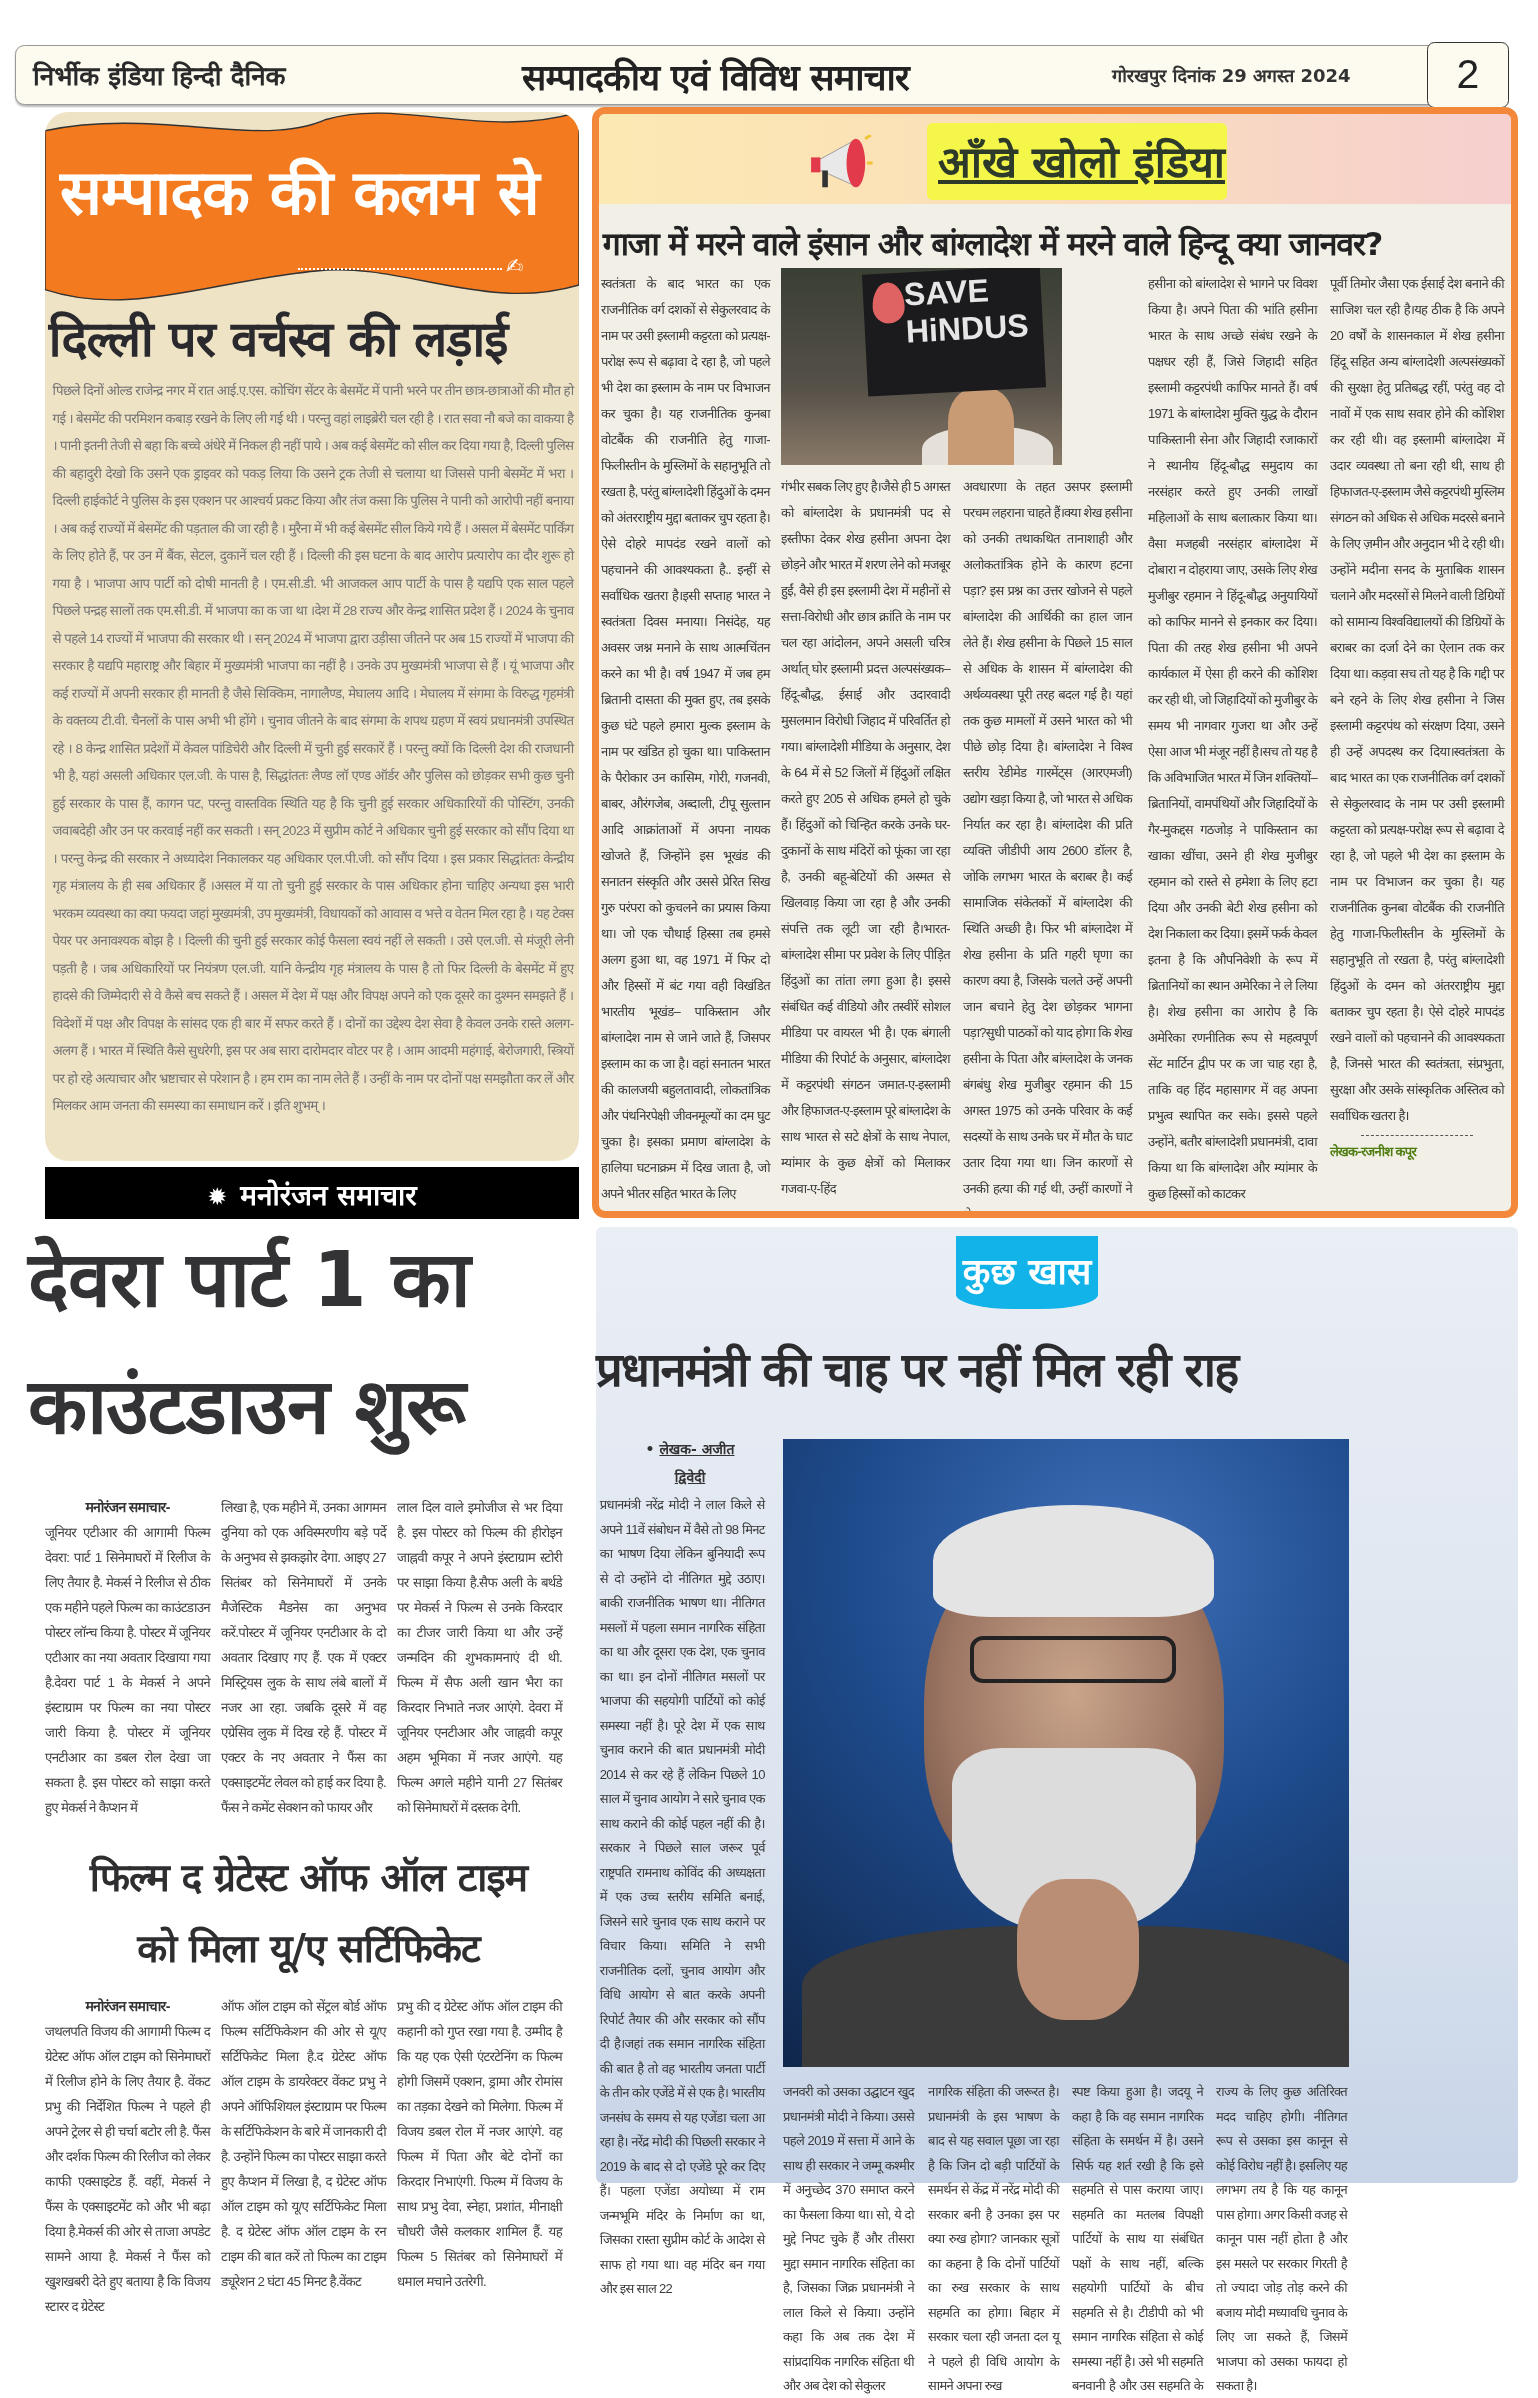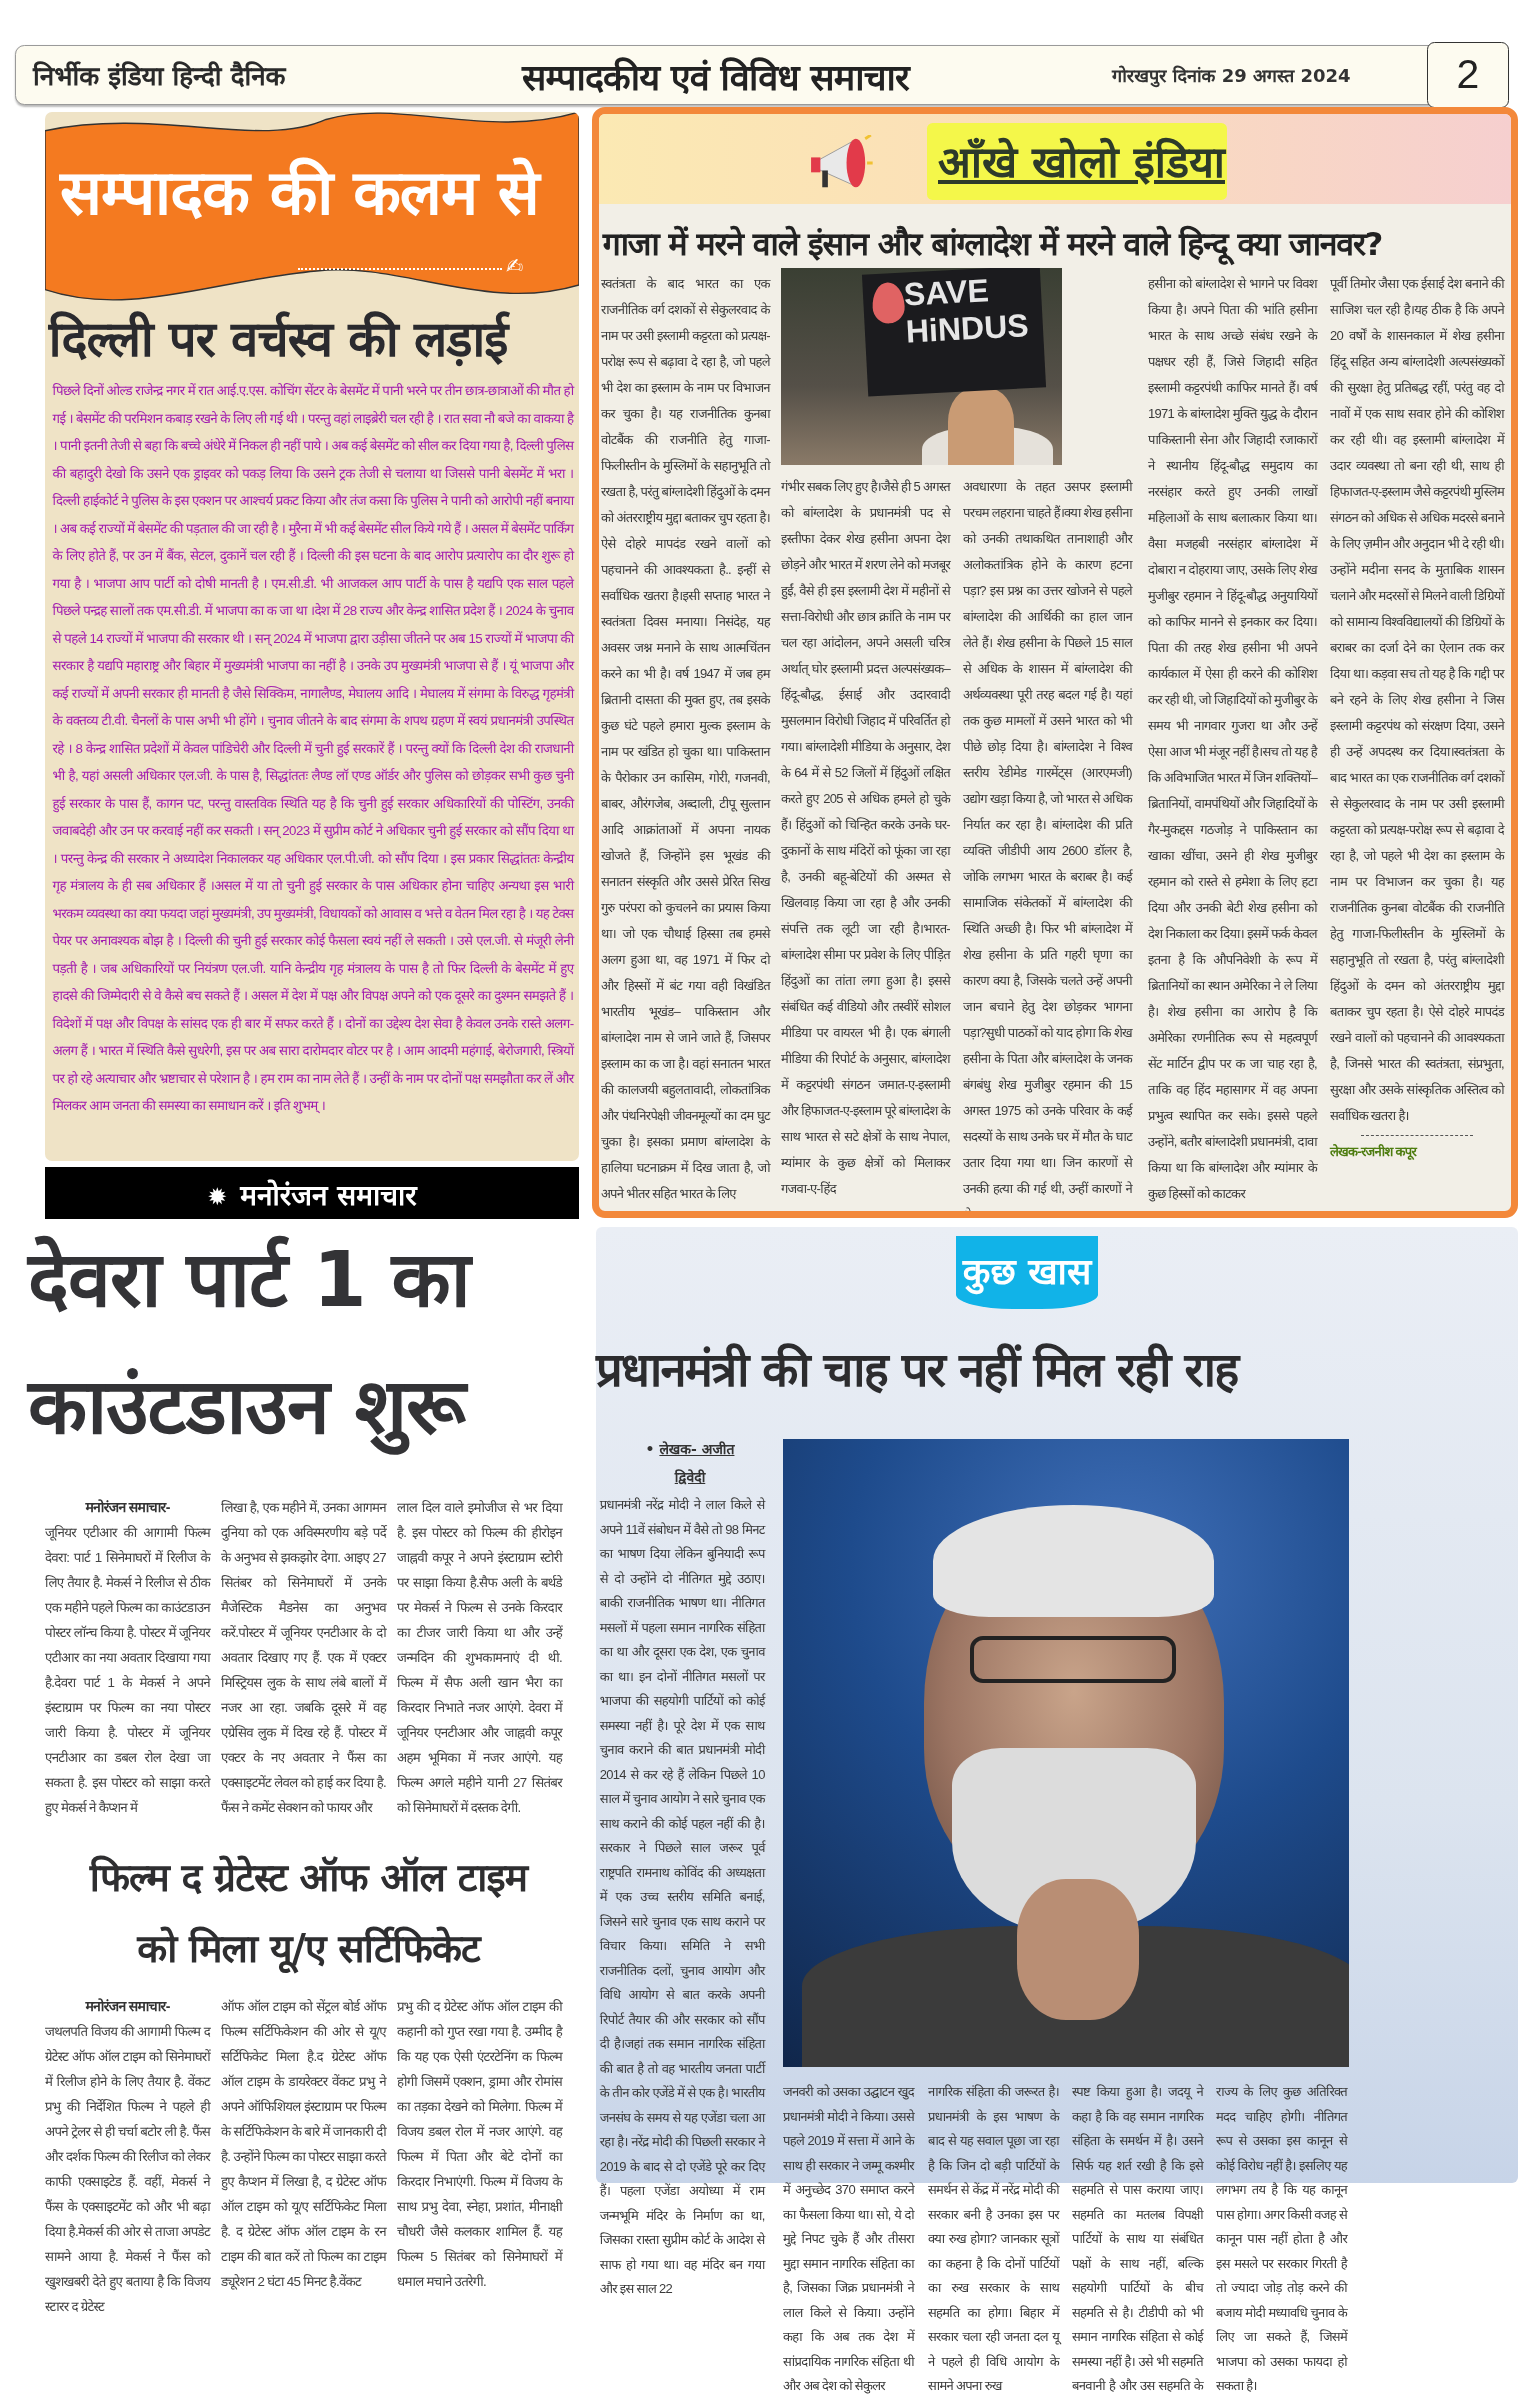--- a/index.html
+++ b/index.html
@@ -11,27 +11,27 @@
     background: #fdfbf0; border: 1.9px solid #9a9a9a; border-radius: 9.4px;
     box-shadow: 0 1.9px 1.9px #bbb; }
   .mh-left { position: absolute; left: 17px; top: 11.2px; font-size: 26px; font-weight: bold; color: #2a2a2a; white-space: nowrap; }
   .mh-center { position: absolute; left: 506px; top: 5.6px; font-size: 36px; font-weight: bold; color: #222; white-space: nowrap; letter-spacing: -0.9px; }
   .mh-right { position: absolute; left: 1096px; top: 17px; font-size: 18px; font-weight: bold; color: #333; white-space: nowrap; }
   .page-num { position: absolute; right: -1.9px; top: -3.7px; width: 82px; height: 66px;
     border: 1.9px solid #333; border-radius: 7.5px; background: #fdfbf0; font-size: 41px; text-align: center; line-height: 62px; color: #222; font-family: "Liberation Sans", sans-serif; }
 
   
   .editorial { position: absolute; left: 45px; top: 112px; width: 534px; height: 1049px;
-    background: #efe3c6; border-radius: 7px; overflow: hidden; }
+    background: #efe3c6; border-radius: 23px; overflow: hidden; }
   .ed-banner { position: absolute; left: 0; top: 0; width: 534px; height: 201px; }
   .ed-banner-title { position: absolute; left: 15px; top: 36px; font-size: 62px; font-weight: bold; color: #fff; white-space: nowrap; letter-spacing: -0.9px; }
   .pen-icon { position: absolute; left: 461px; top: 142px; font-size: 20.6px; color: #fff; }
   .pen-dots { position: absolute; left: 253px; top: 156px; width: 204px; border-top: 2.8px dotted #fff; }
   .ed-headline { position: absolute; left: 3.7px; top: 192px; font-size: 49px; font-weight: bold; color: #2a2a2e; white-space: nowrap; letter-spacing: -0.9px; }
-  .ed-body { position: absolute; left: 7.5px; top: 265px; width: 521px; font-size: 13.3px; line-height: 27.5px; color: #a21caf; text-align: justify; font-family: "Liberation Sans Narrow", "Liberation Sans", sans-serif; letter-spacing: -0.6px; }
+  .ed-body { position: absolute; left: 7.5px; top: 265px; width: 521px; font-size: 13.3px; line-height: 27.5px; color: #737373; text-align: justify; font-family: "Liberation Sans Narrow", "Liberation Sans", sans-serif; letter-spacing: -0.6px; }
 
   
   .manor-bar { position: absolute; left: 45px; top: 1167px; width: 534px; height: 52px; background: #000; }
   .manor-bar-text { position: absolute; left: 0; width: 100%; top: 7.5px; text-align: center; font-size: 28px; font-weight: bold; color: #fff; }
   .sun-icon { display: inline-block; margin-right: 13px; font-size: 24px; }
 
   .devara-head { position: absolute; left: 28px; top: 1216px; width: 562px; text-align: left; font-size: 77px; font-weight: bold; line-height: 127px; color: #333336; letter-spacing: -0.9px; }
 
   .col3 { position: absolute; font-size: 13.3px; line-height: 25px; color: #444; text-align: justify; font-family: "Liberation Sans", sans-serif; letter-spacing: -0.7px; }
   .byline-small { font-weight: bold; text-align: center; color: #333; font-size: 14px; }

